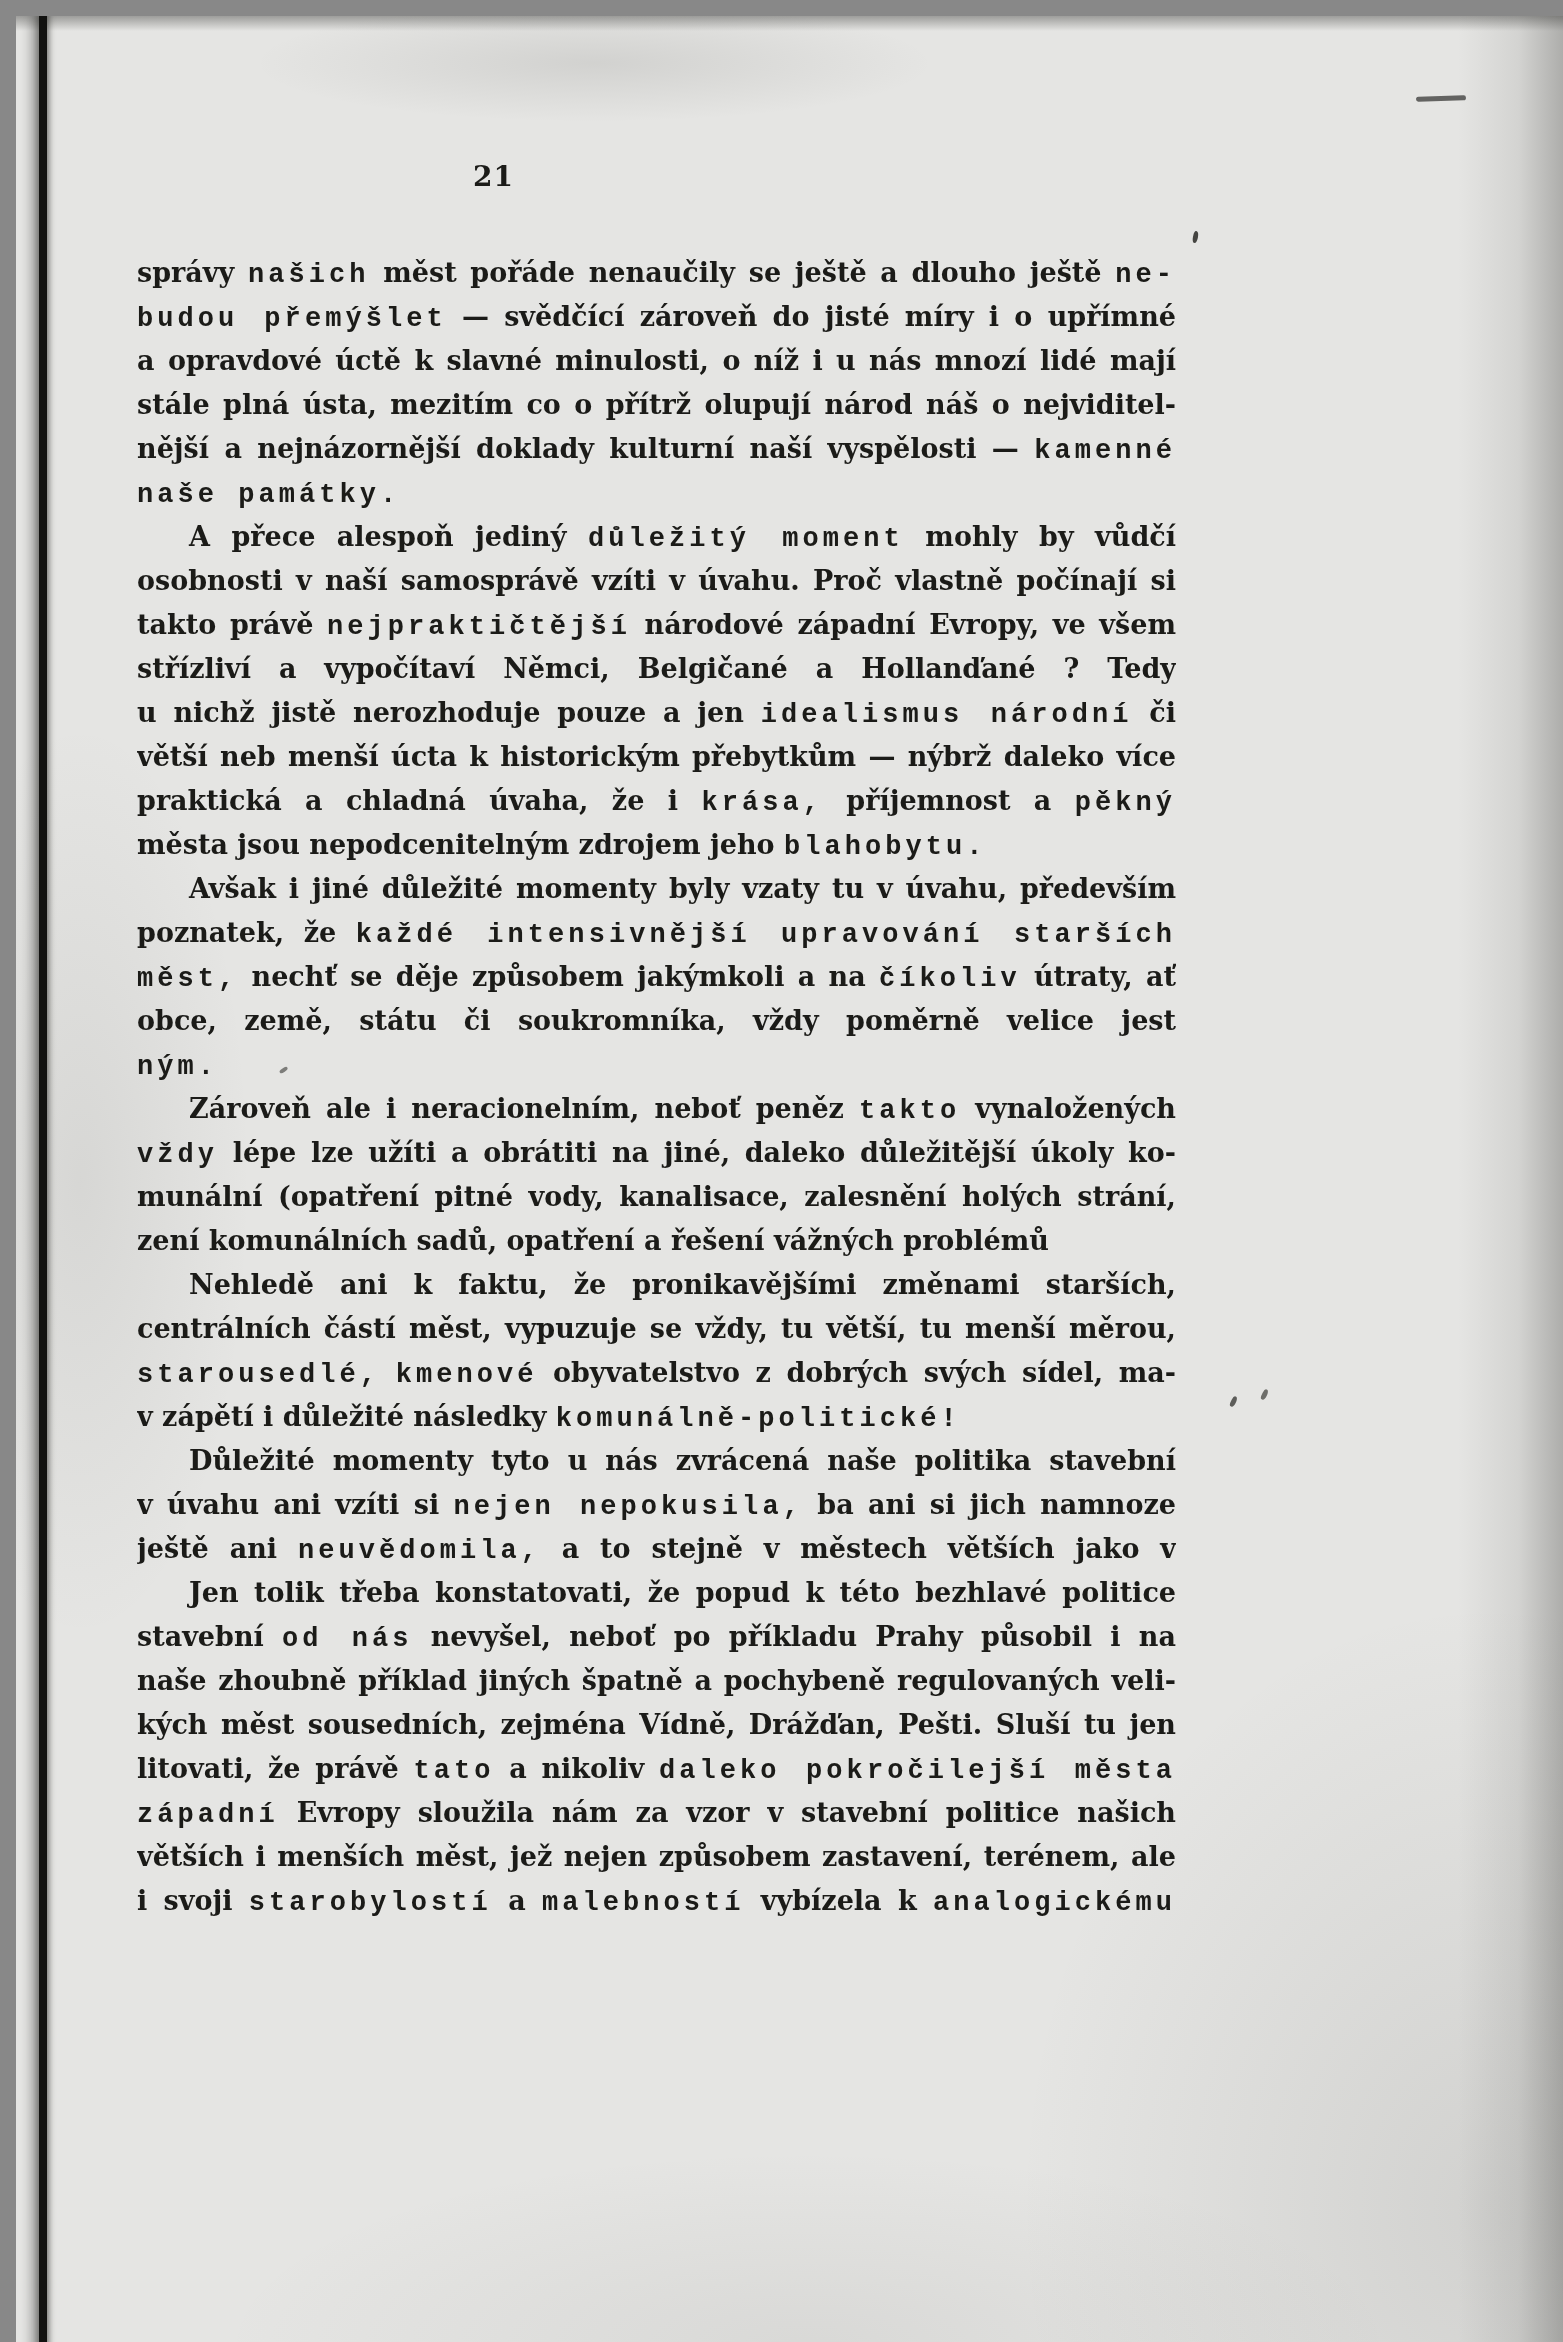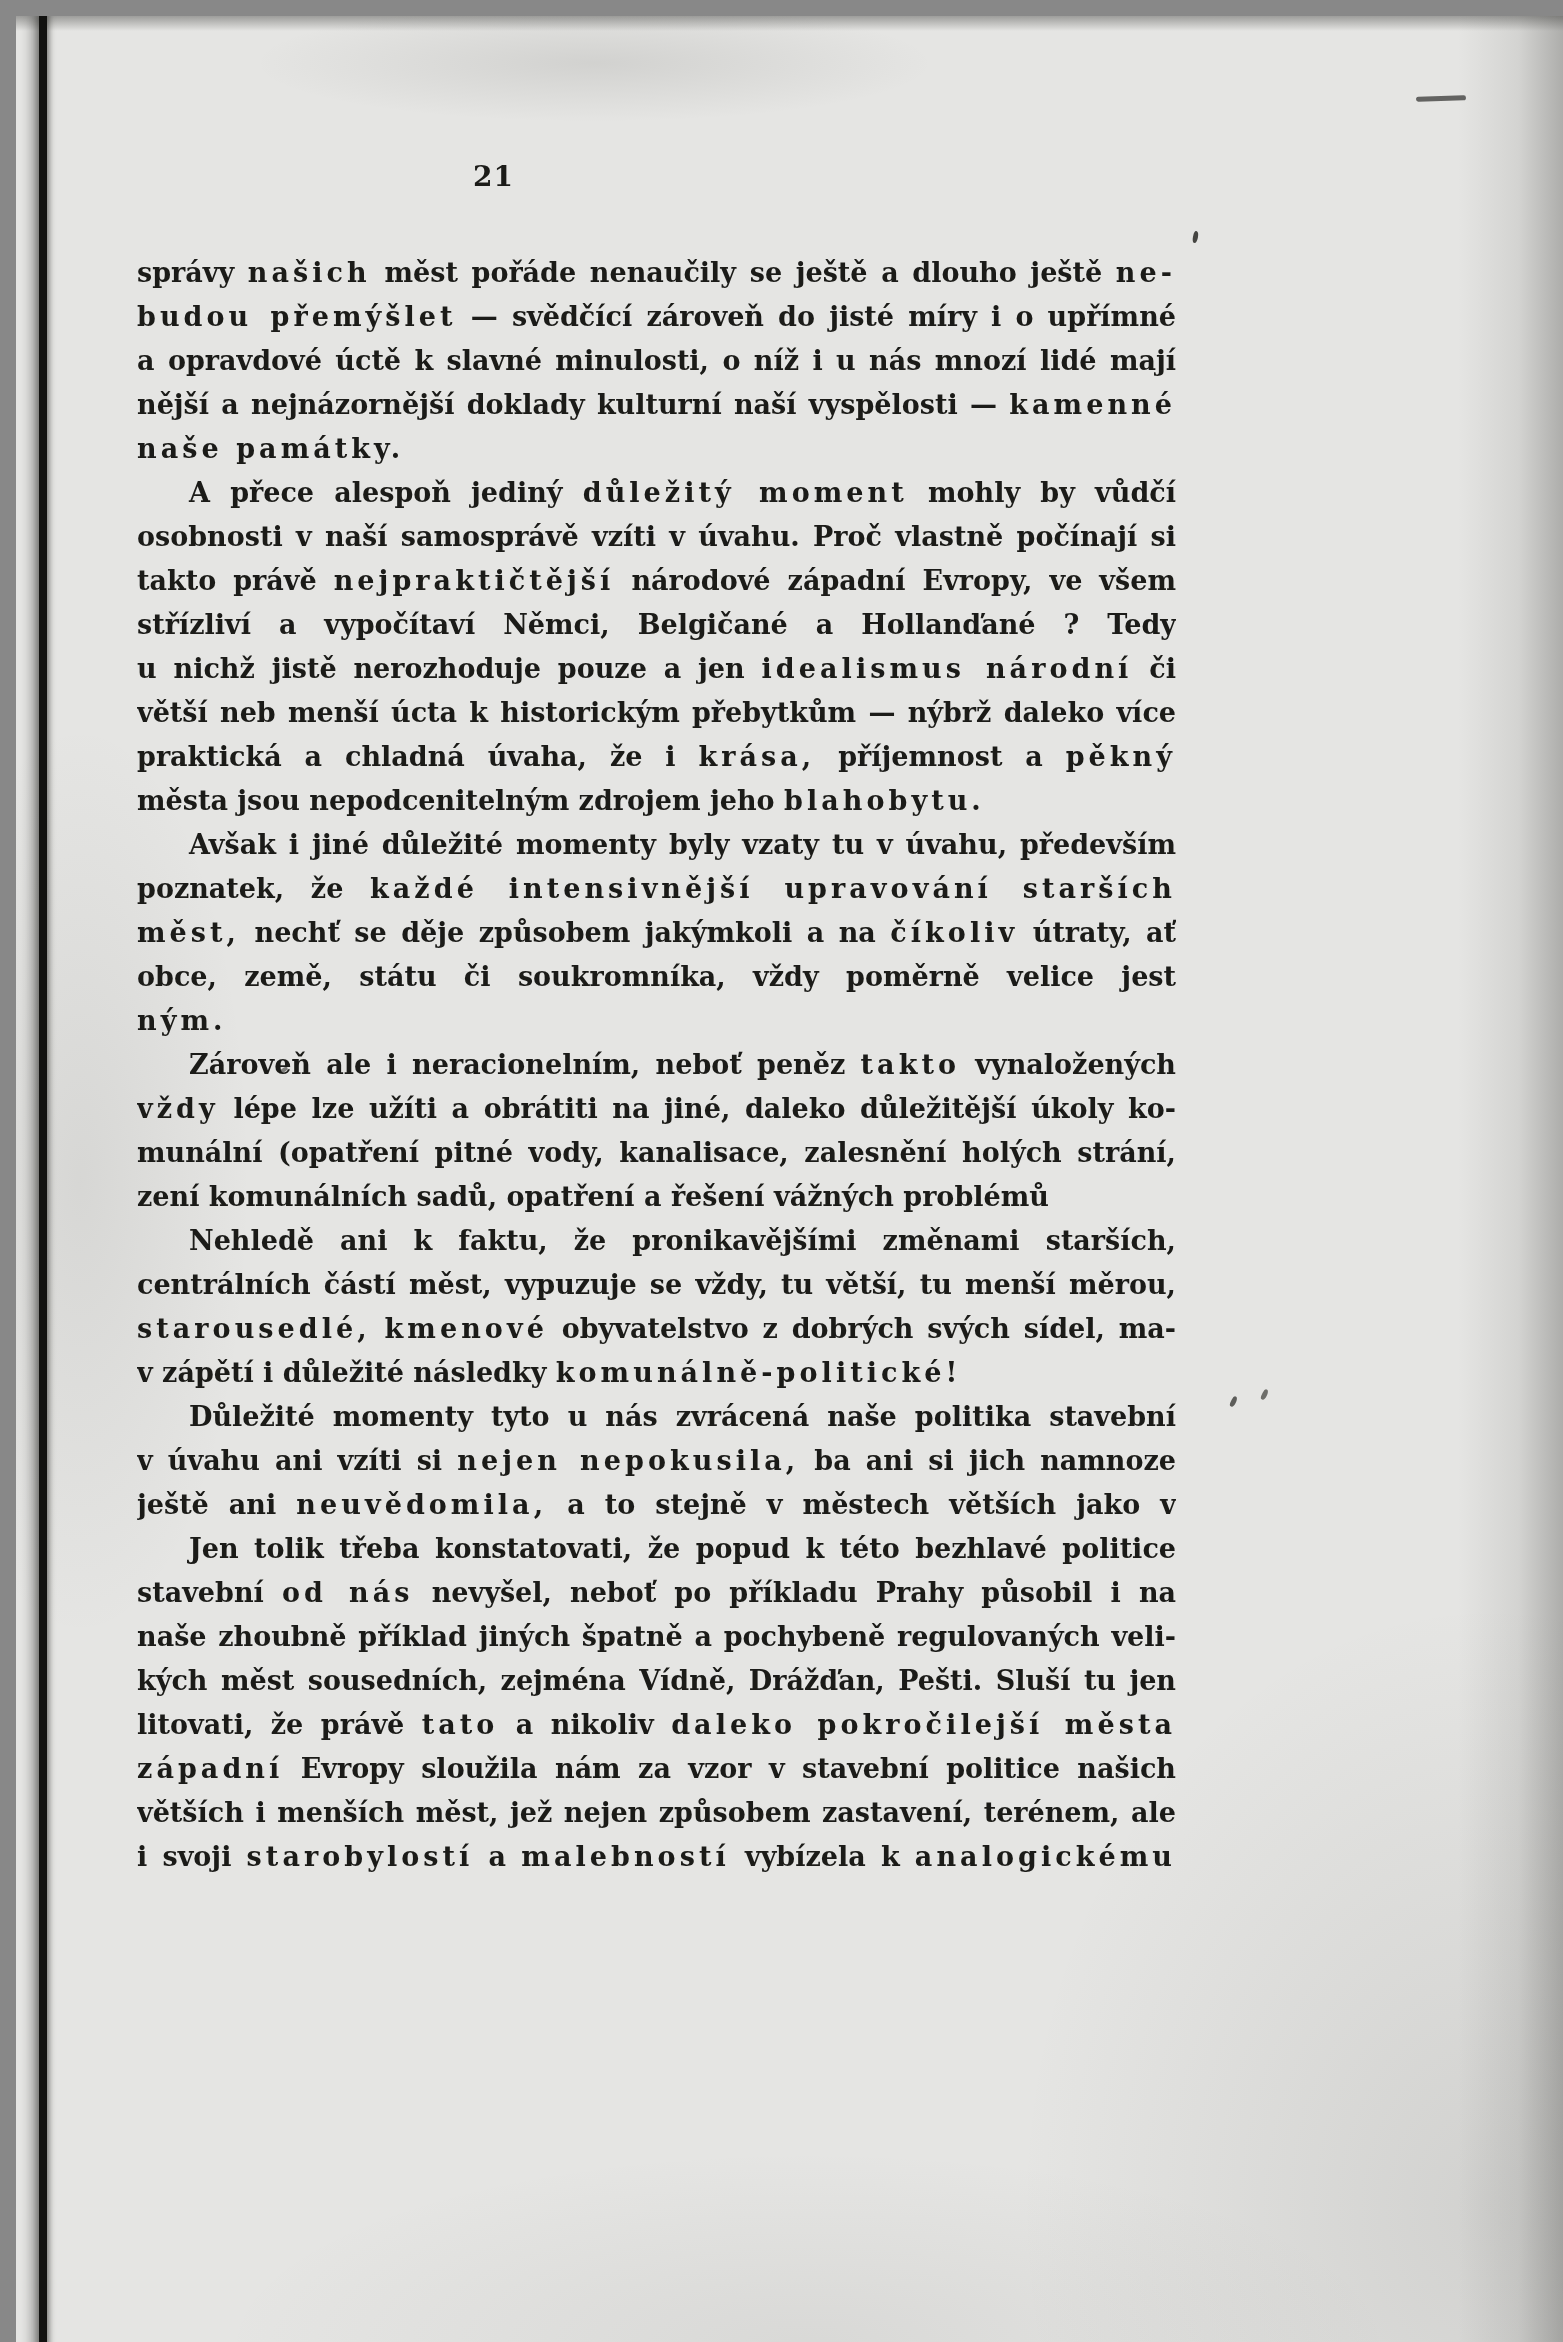--- a/index.html
+++ b/index.html
@@ -43,21 +43,21 @@
     background:#4c4c4a; border-radius:2.8px; transform:rotate(-2deg); opacity:.85;
   }
   .text-block {
     position:absolute; left:121px; top:235px; width:1039px;
     font-size:27px; font-weight:bold; line-height:44px;
     text-rendering:optimizeLegibility;
   }
   .line { height:44px; overflow:hidden; text-align:left; }
   .line.just { text-align:justify; text-align-last:justify; }
   .line.ind { padding-left:52px; }
-  .sp { letter-spacing:0.15em; }
+  .sp { letter-spacing:0.15em;font-family:Liberation Mono, monospace; }
   .speck { position:absolute; background:#454542; border-radius:45% 55% 50% 50%; }
   #speck1 { left:1177px; top:215px; width:4.7px; height:12px; transform:rotate(12deg); }
   #speck2 { left:1215px; top:1380px; width:4.7px; height:11.2px; transform:rotate(28deg); opacity:.85; }
   #speck3 { left:1246px; top:1373px; width:4.7px; height:11.2px; transform:rotate(28deg); opacity:.75; }
   #speck4 { left:263px; top:1052px; width:9.3px; height:3.7px; transform:rotate(-35deg); opacity:.65; }
 </style>
 </head>
 <body>
 
 <div class="page" style="color: rgb(27, 27, 24);">
@@ -72,20 +72,21 @@
   <div class="speck" id="speck3"></div>
   <div class="speck" id="speck4"></div>
 
   <div class="page-number">21</div>
 
   <div class="text-block">
       <div>
         <div class="line just"><span class="">správy </span><span class="sp">našich</span><span class=""> měst pořáde nenaučily se ještě a dlouho ještě </span><span class="sp">ne-</span></div>
         <div class="line just"><span class="sp">budou přemýšlet</span><span class=""> — svědčící zároveň do jisté míry i o upřímné</span></div>
         <div class="line just"><span class="">a opravdové úctě k slavné minulosti, o níž i u nás mnozí lidé mají</span></div>
+        <div class="line just"><span class="">stále plná ústa, mezitím co o přítrž olupují národ náš o nejviditel-</span></div>
         <div class="line just"><span class="">nější a nejnázornější doklady kulturní naší vyspělosti — </span><span class="sp">kamenné</span></div>
         <div class="line"><span class="sp">naše památky.</span></div>
       </div>
       <div>
         <div class="line just ind"><span class="">A přece alespoň jediný </span><span class="sp">důležitý moment</span><span class=""> mohly by vůdčí</span></div>
         <div class="line just"><span class="">osobnosti v naší samosprávě vzíti v úvahu. Proč vlastně počínají si</span></div>
         <div class="line just"><span class="">takto právě </span><span class="sp">nejpraktičtější</span><span class=""> národové západní Evropy, ve všem</span></div>
         <div class="line just"><span class="">střízliví a vypočítaví Němci, Belgičané a Hollanďané ? Tedy národové,</span></div>
         <div class="line just"><span class="">u nichž jistě nerozhoduje pouze a jen </span><span class="sp">idealismus národní</span><span class=""> či snad</span></div>
         <div class="line just"><span class="">větší neb menší úcta k historickým přebytkům — nýbrž daleko více</span></div>

